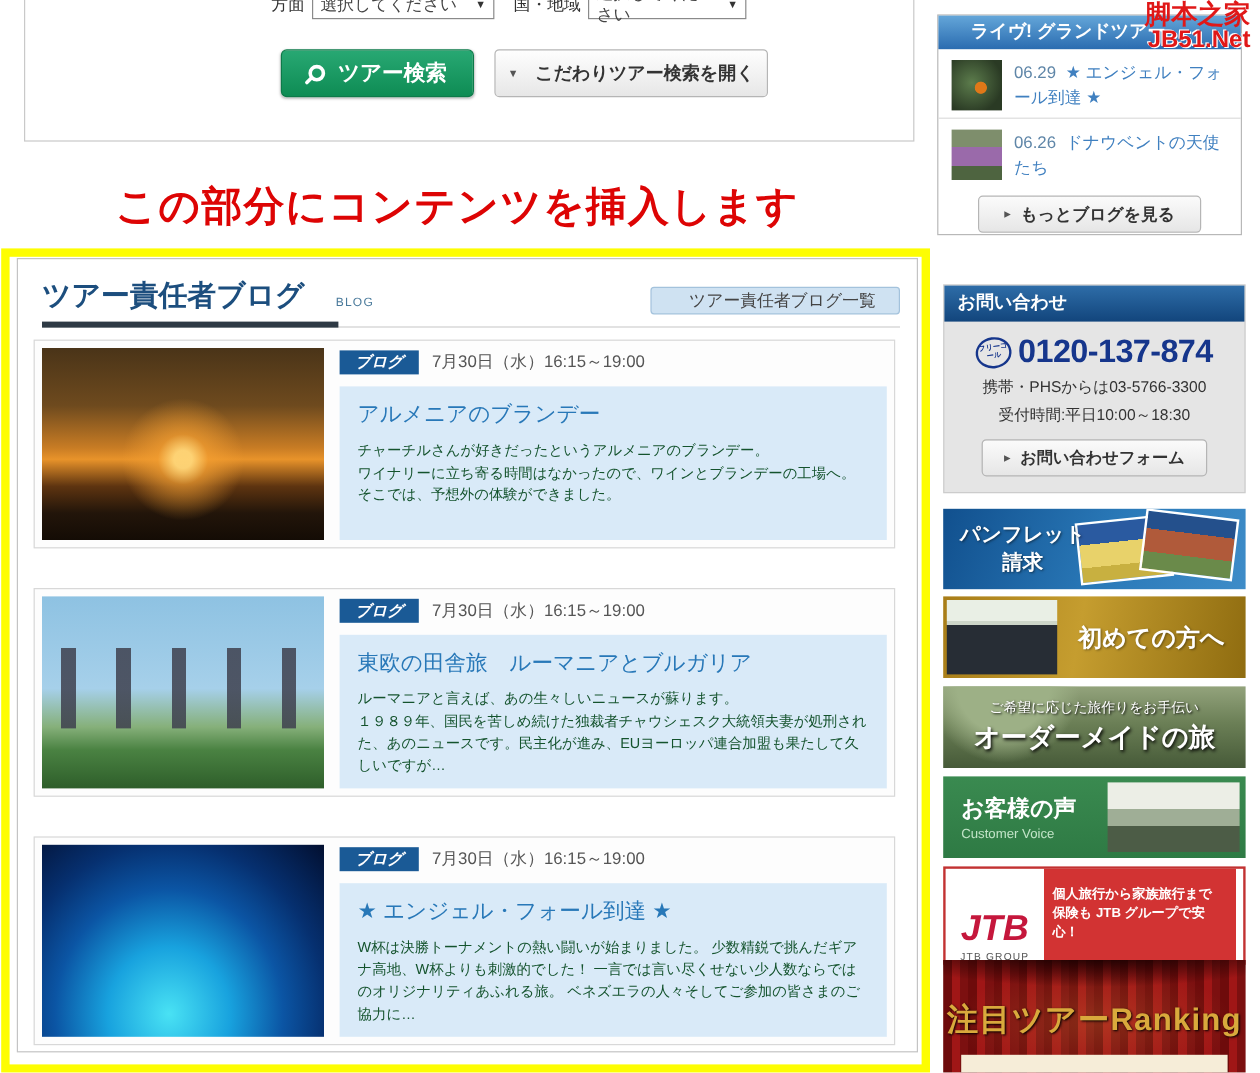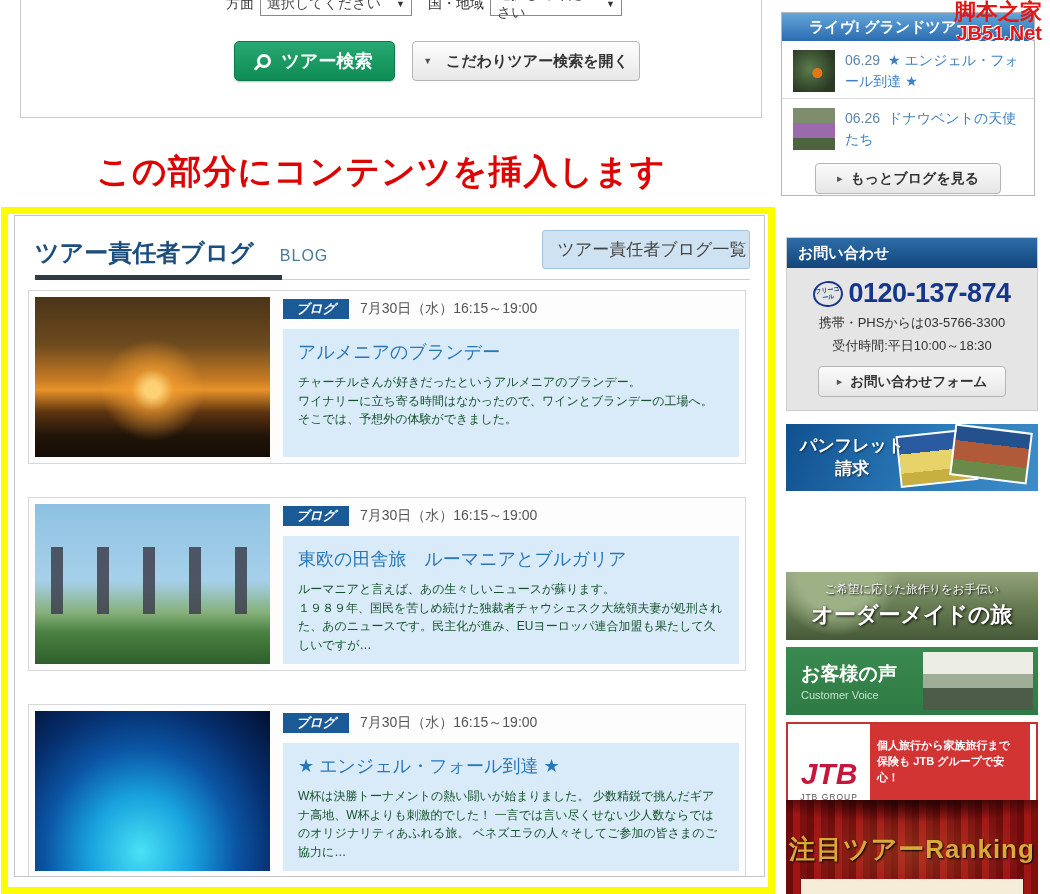--- a/index.html
+++ b/index.html
@@ -37,23 +37,23 @@
   .insert-note { position:absolute; left:0; top:149px; width:762px; text-align:center;
                  font-size:34px; font-weight:bold; color:#dd0404; letter-spacing:1px; }
 
   
   .highlight { position:absolute; left:1px; top:207px; width:774px; height:687px;
                border:7px solid #fdfd02; background:#fff; }
   .content-box { position:absolute; left:14px; top:215px; width:751px; height:662px;
                  border:1px solid #c4c4c4; background:#fff; overflow:hidden; }
   .blog-header { display:flex; align-items:flex-end; margin:14px 14px 0 20px; position:relative; }
   .blog-title { font-size:24px; font-weight:bold; color:#1c4e7e; }
-  .blog-sub { font-size:16px; color:#4a7a9b; letter-spacing:1px; margin:0 0 4px 26px; }
-  .blog-list-btn { margin-left:auto; width:208px; height:39px; background:#cfe2f2;
-                   border:1px solid #a3c2dc; border-radius:3px; font-size:17px; color:#444;
+  .blog-sub { font-size:10px; color:#4a7a9b; letter-spacing:1px; margin:0 0 4px 26px; }
+  .blog-list-btn { margin-left:auto; width:208px; height:23px; background:#cfe2f2;
+                   border:1px solid #a3c2dc; border-radius:3px; font-size:14px; color:#444;
                    display:flex; align-items:center; justify-content:center; cursor:pointer;padding-left:12px; }
   .blog-underline { margin:6px 14px 0 20px; border-bottom:1px solid #cfcfcf; position:relative; height:5px; }
   .blog-underline .dark { position:absolute; left:0; bottom:-1px; width:247px; height:5px; background:#2e3a45; }
 
   .entry { margin:10px 18px 0 13px; border:1px solid #d8d8d8; background:#fdfdfd;
            padding:6px; display:flex; }
   .entry + .entry { margin-top:33px; }
   .entry-photo { width:235px; height:160px; flex:none; }
   .photo-baobab { background:
       radial-gradient(circle at 50% 58%, rgba(255,214,120,.95) 0 5%, rgba(245,160,50,.65) 14%, rgba(0,0,0,0) 34%),
@@ -292,20 +292,24 @@
     </div>
   </div>
 
   <div class="banner bn-brochure">
     <div class="broch b1"></div>
     <div class="broch b2"></div>
     <div class="label">パンフレット
 請求</div>
   </div>
 
+  <div class="banner bn-first">
+    <div class="first-photo"></div>
+    <div class="label">初めての方へ</div>
+  </div>
 
   <div class="banner bn-order">
     <div class="sub">ご希望に応じた旅作りをお手伝い</div>
     <div class="label">オーダーメイドの旅</div>
   </div>
 
   <div class="banner bn-voice">
     <div class="voice-text">
       <div class="voice-title">お客様の声</div>
       <div class="voice-sub">Customer Voice</div>

